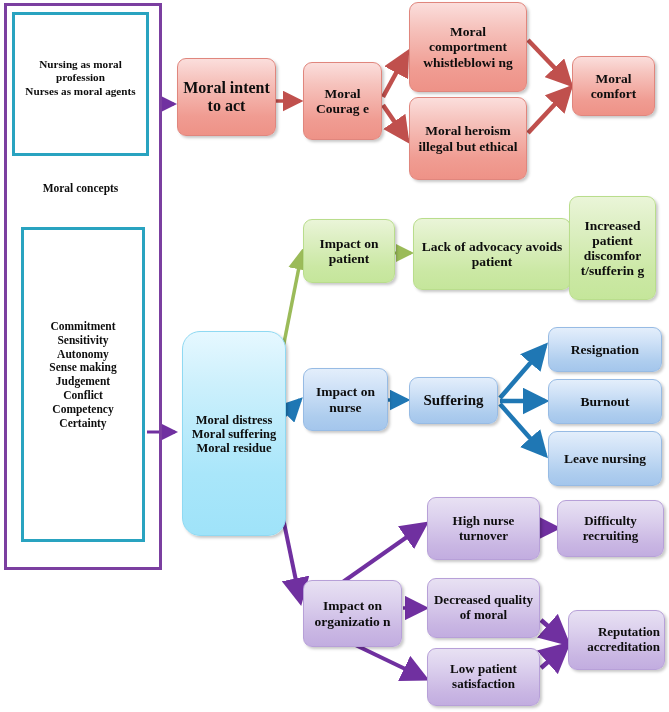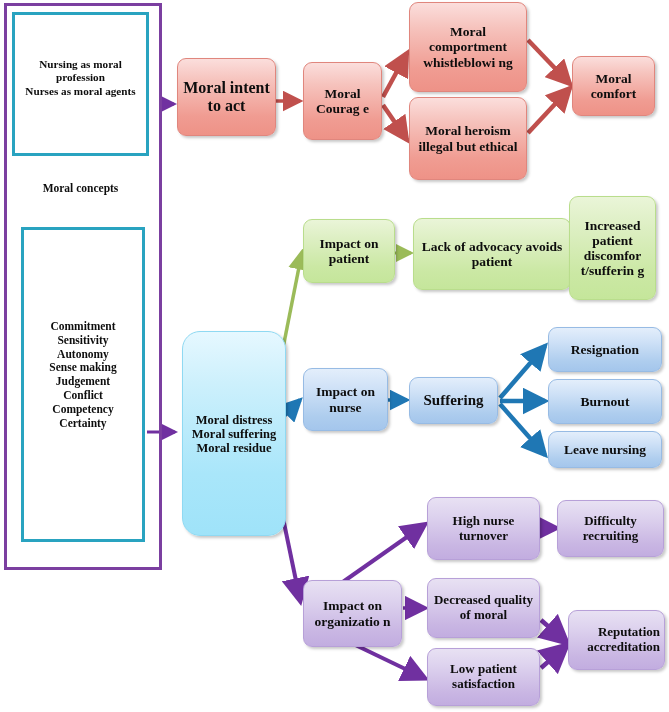--- a/index.html
+++ b/index.html
@@ -190,21 +190,21 @@
   <div class="node green" style="left:569px; top:196px; width:87px; height:104px; font-size:13.5px;">Increased patient discomfor t/sufferin g</div>
 
   <div class="node blue" style="left:303px; top:368px; width:85px; height:63px; font-size:13.5px;">Impact on nurse</div>
 
   <div class="node blue" style="left:409px; top:377px; width:89px; height:47px; font-size:15px;">Suffering</div>
 
   <div class="node blue" style="left:548px; top:327px; width:114px; height:45px; font-size:13.5px;">Resignation</div>
 
   <div class="node blue" style="left:548px; top:379px; width:114px; height:45px; font-size:13.5px;">Burnout</div>
 
-  <div class="node blue" style="left:548px; top:431px; width:114px; height:37px; font-size:13.5px;">Leave nursing</div>
+  <div class="node blue" style="left:548px; top:431px; width:114px; height:55px; font-size:13.5px;">Leave nursing</div>
 
   <div class="node purple" style="left:303px; top:580px; width:99px; height:67px; font-size:13.5px;">Impact on organizatio n</div>
 
   <div class="node purple" style="left:427px; top:497px; width:113px; height:63px; font-size:13px;">High nurse turnover</div>
 
   <div class="node purple" style="left:557px; top:500px; width:107px; height:57px; font-size:13px;">Difficulty recruiting</div>
 
   <div class="node purple" style="left:427px; top:578px; width:113px; height:60px; font-size:13px;">Decreased quality of moral</div>
 
   <div class="node purple" style="left:427px; top:648px; width:113px; height:58px; font-size:13px;">Low patient satisfaction</div>

